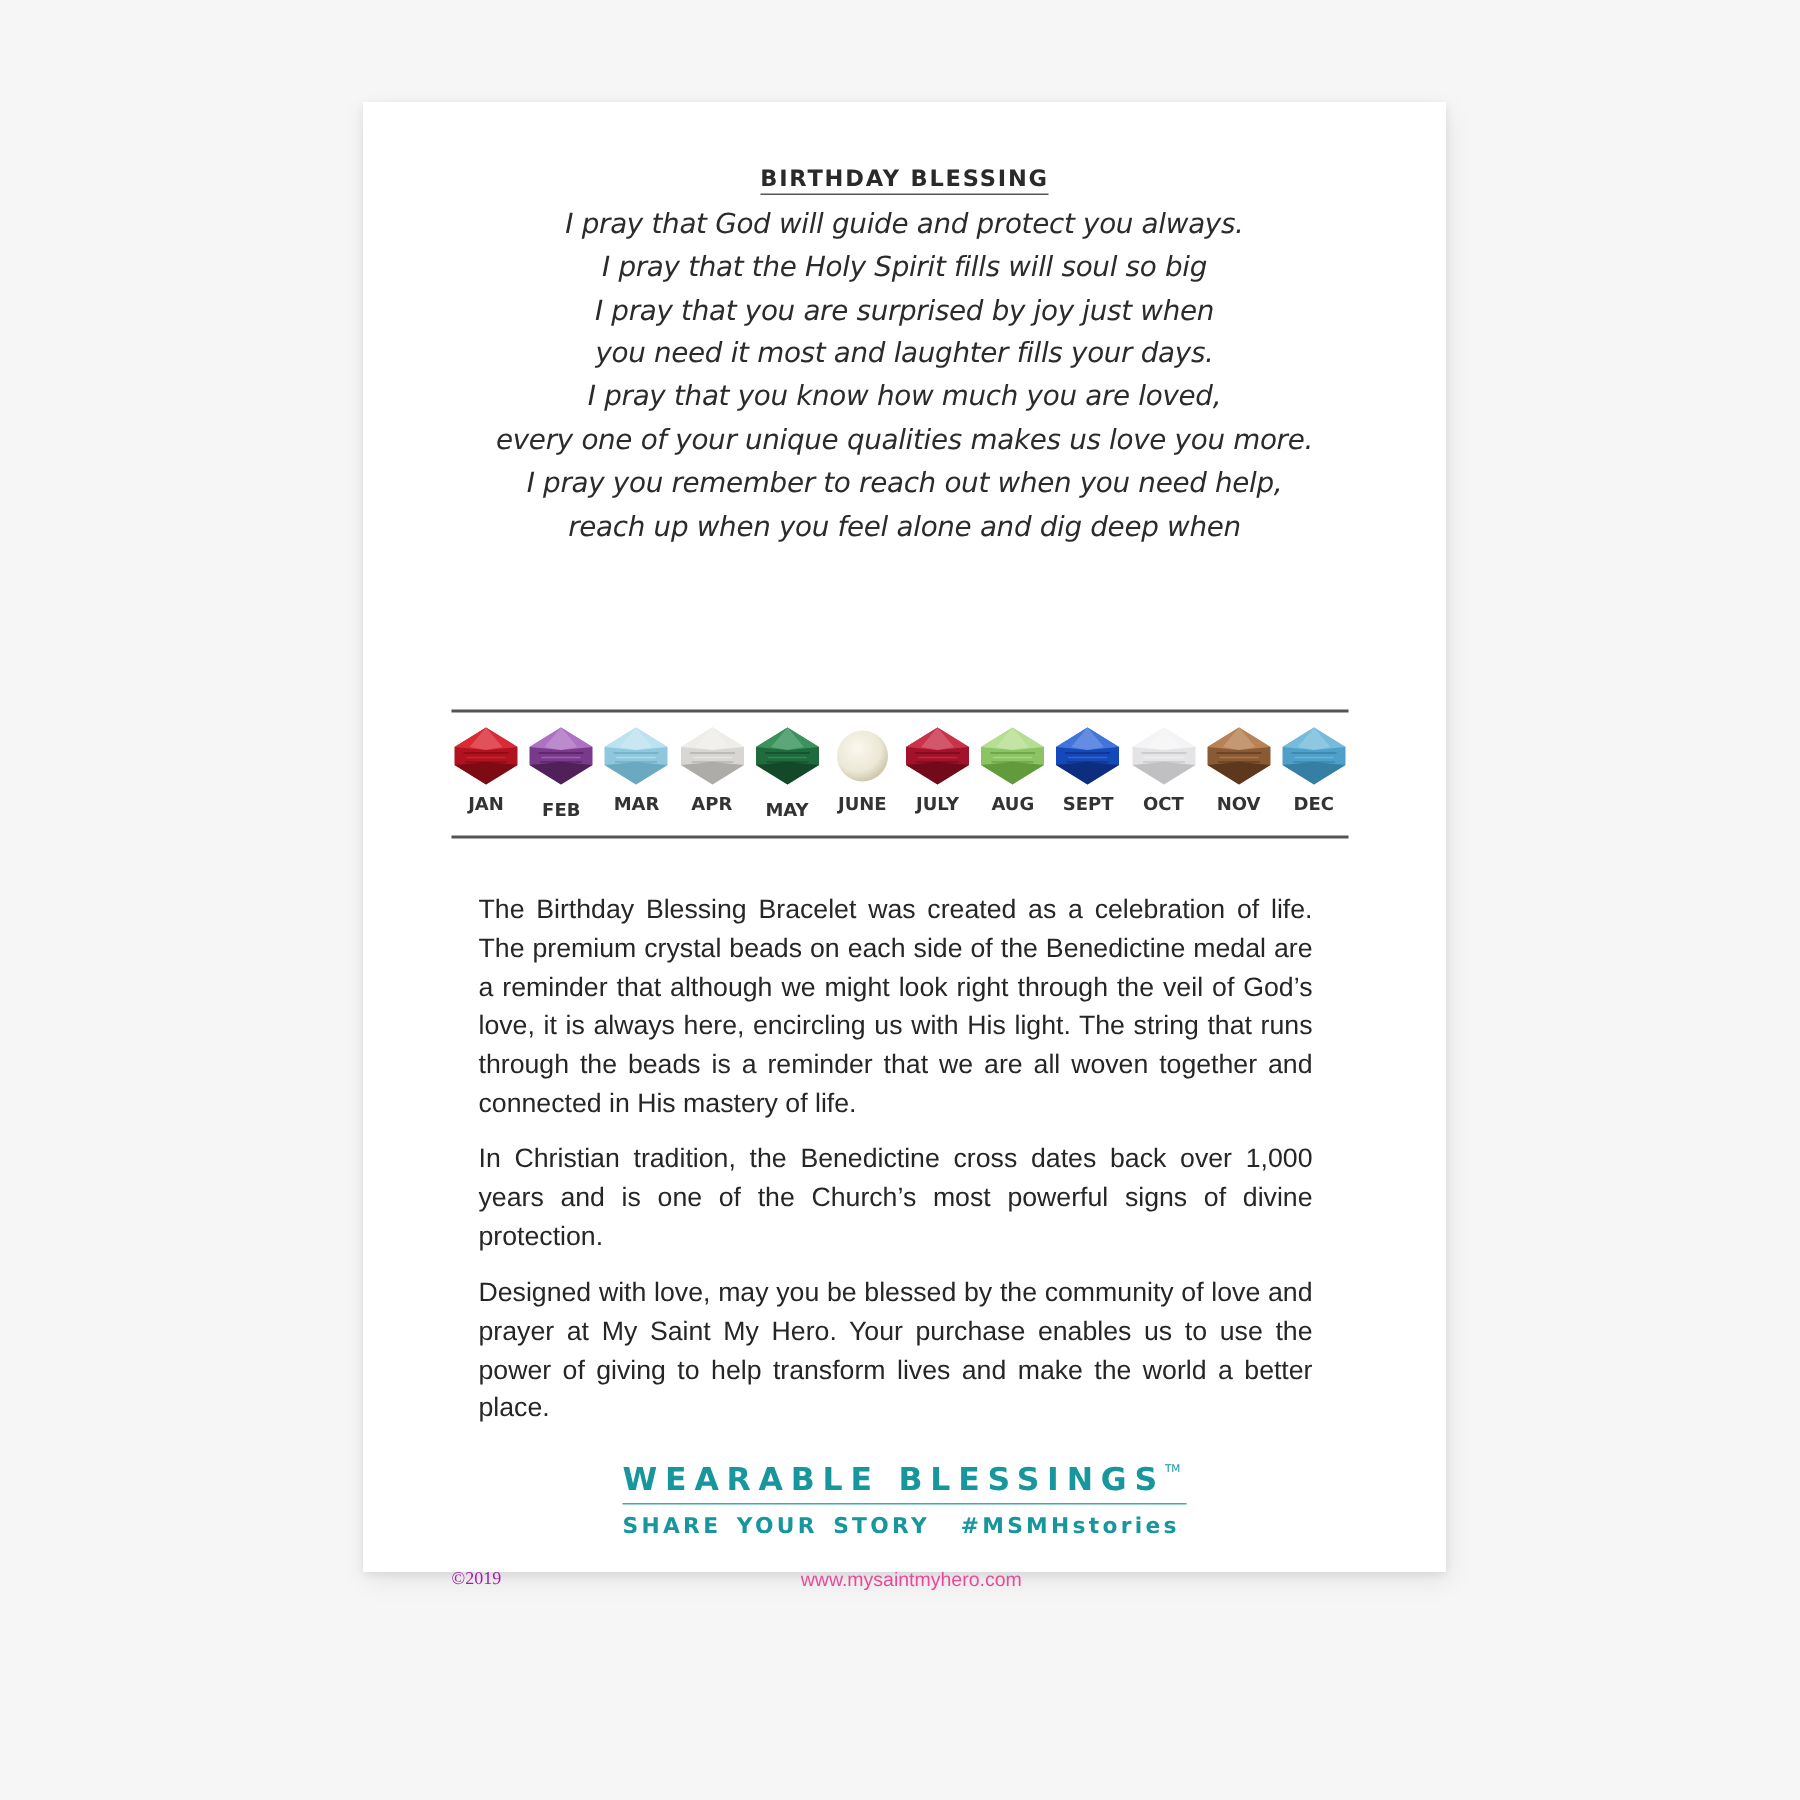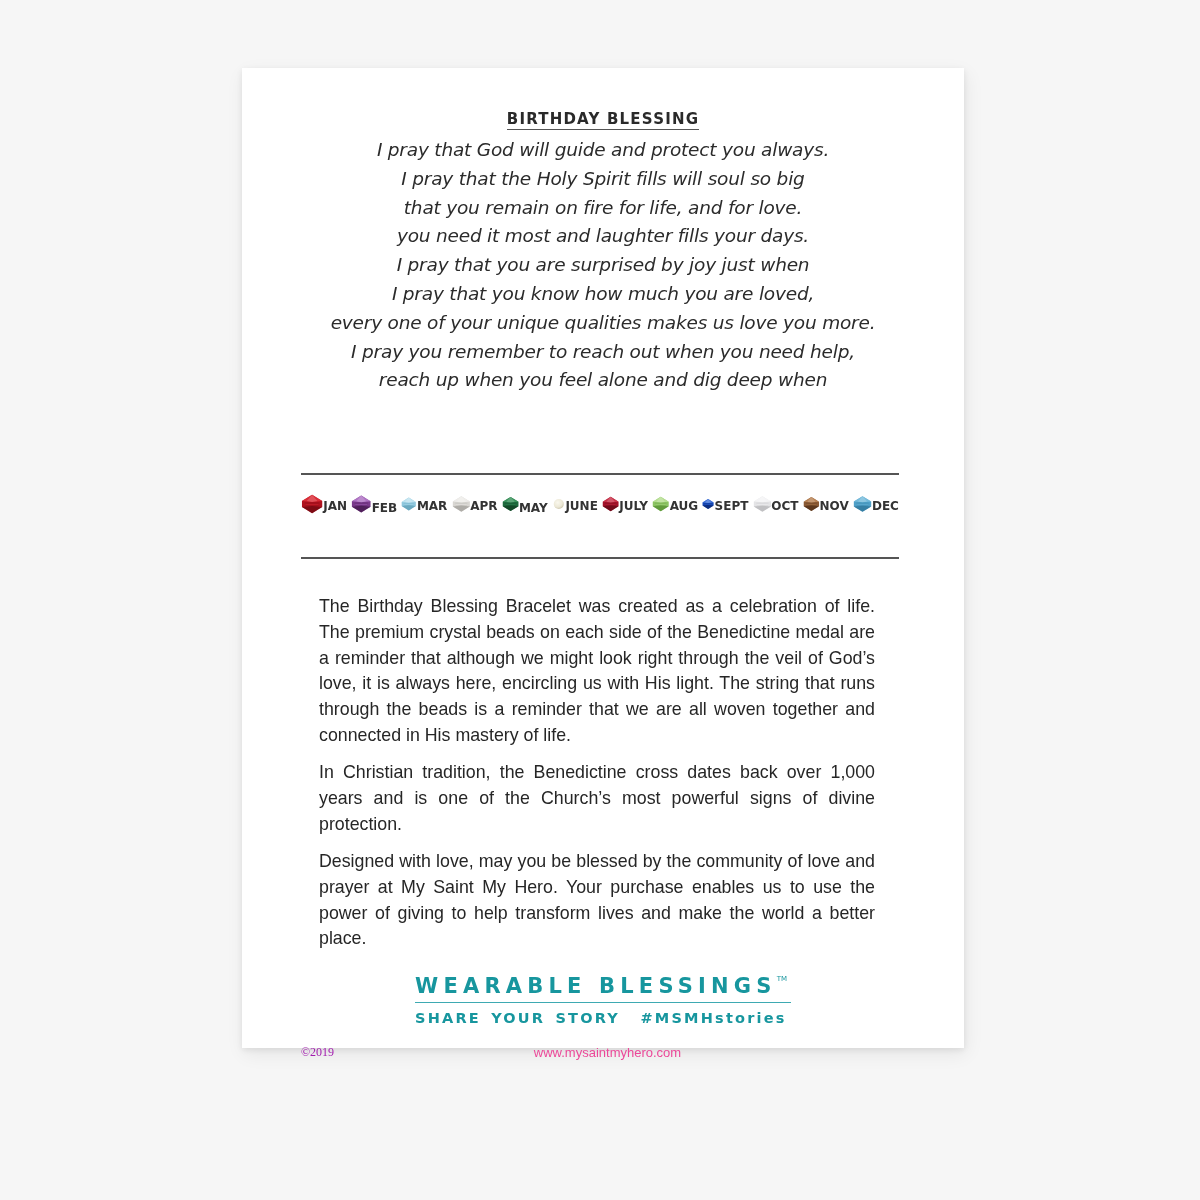--- a/index.html
+++ b/index.html
@@ -53,21 +53,21 @@
     }
     .gems {
       position: absolute;
       left: 0; right: 0; top: 8px;
       display: flex;
       justify-content: space-between;
       padding: 0 0 0 0;
     }
     .gem {
       width: 46px;
-      display: flex; flex-direction: row; align-items: center;
+      display: flex; flex-direction: column; align-items: center;
     }
     .gem svg { width: 46px; height: 42px; display: block; }
     .gem-label {
       font-family: "DejaVu Sans", sans-serif;
       font-weight: bold;
       font-size: 12px;
       color: #333;
       margin-top: 4px;
       white-space: nowrap;
     }
@@ -140,23 +140,22 @@
 <body>
 
 <div class="card">
   <div class="title">
     <span>BIRTHDAY BLESSING</span>
   </div>
 
   <div class="poem">
     <div>I pray that God will guide and protect you always.</div>
     <div>I pray that the Holy Spirit fills will soul so big</div>
-    <div>that you remain on fire for life, and for love.</div>
+    <div>I pray that you are surprised by joy just when</div>
     <div>you need it most and laughter fills your days.</div>
-    <div>I pray that you are surprised by joy just when</div>
     <div>I pray that you know how much you are loved,</div>
     <div>every one of your unique qualities makes us love you more.</div>
     <div>I pray you remember to reach out when you need help,</div>
     <div>reach up when you feel alone and dig deep when</div>
   </div>
 
   <div class="gem-strip">
     <div class="gems" id="gems">
         <div class="gem">
           <svg viewBox="0 0 46 42">

